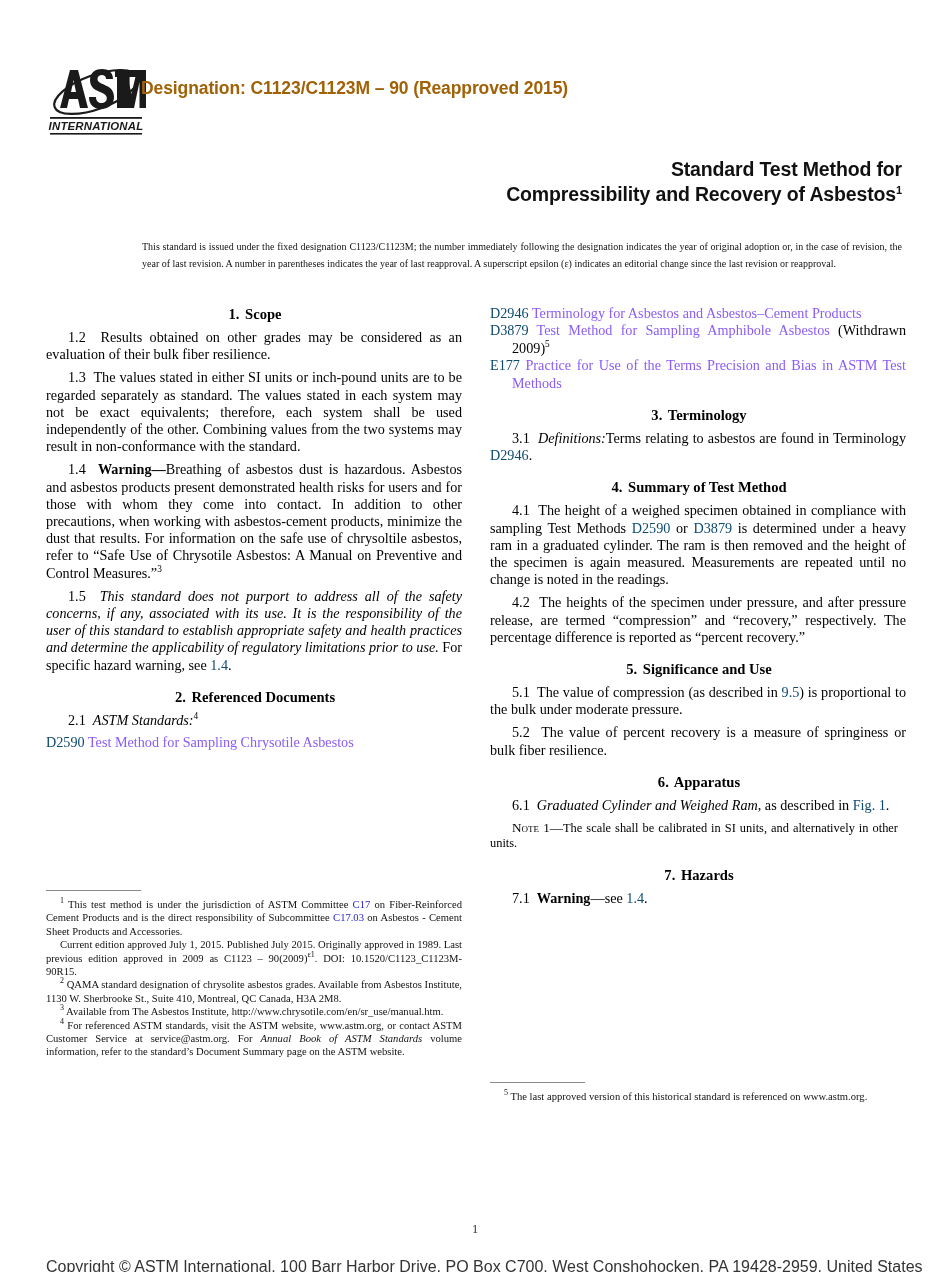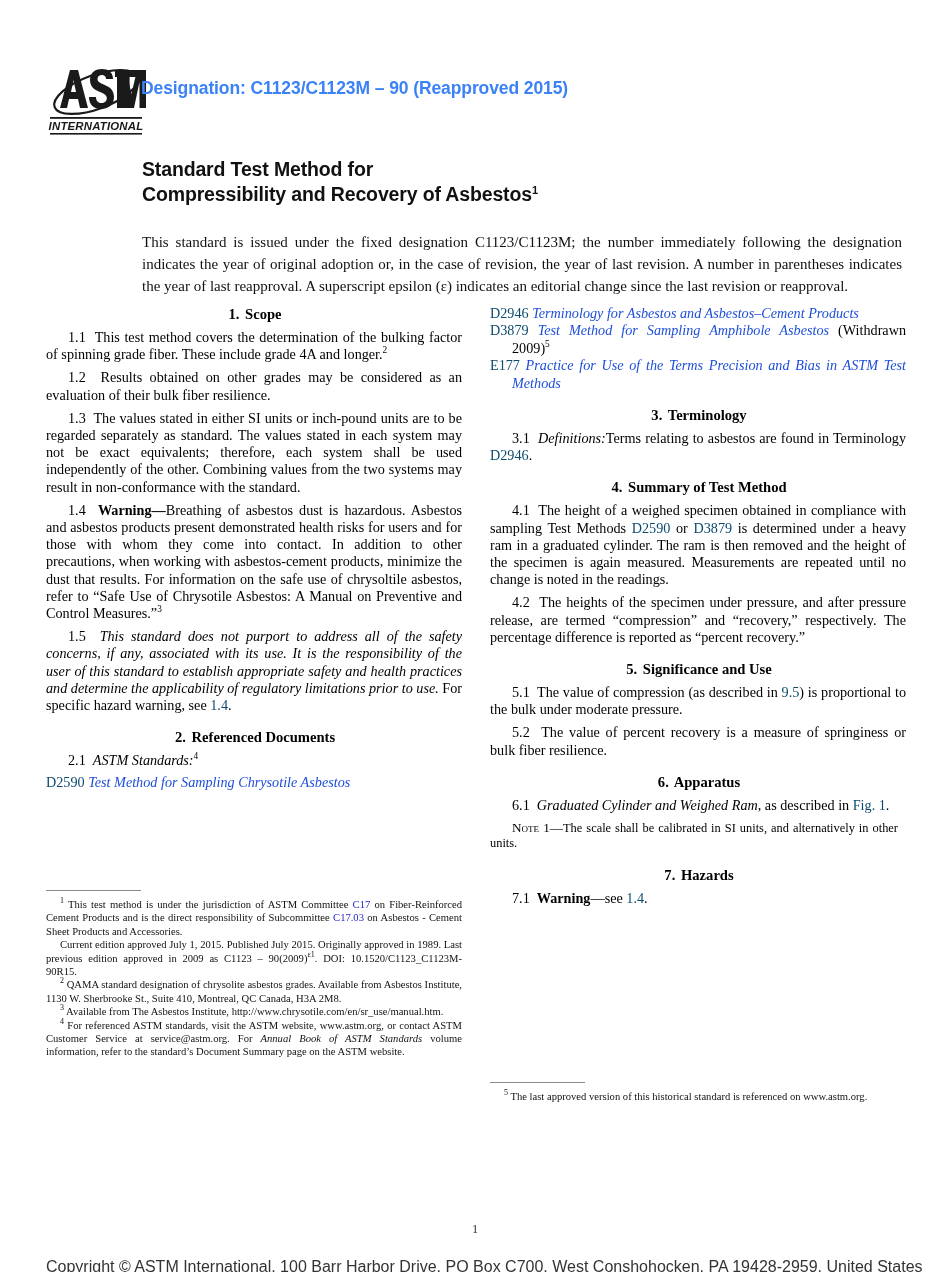--- a/index.html
+++ b/index.html
@@ -39,51 +39,52 @@
     height: 78px;
   }
   .designation {
     position: absolute;
     left: 95px;
     top: 18px;
     font-family: "Liberation Sans", sans-serif;
     font-weight: bold;
     font-size: 17.5px;
     letter-spacing: -0.1px;
-    color: #3b82f6;
+    color: #a16207;
   }
 
   
   .title-block {
     position: absolute;
     left: 142px;
     top: 157px;
     width: 760px;
   }
   .title-line {
     font-family: "Liberation Sans", sans-serif;
     font-weight: bold;
     font-size: 19.5px;
     line-height: 25px;
     color: #111111;
     letter-spacing: -0.15px;
+    text-align: right;
   }
   .title-line sup {
     font-size: 11px;
     vertical-align: super;
     line-height: 0;
   }
 
   .preamble {
     position: absolute;
     left: 142px;
-    top: 231px;
+    top: 238px;
     width: 760px;
-    font-size: 15px;
-    line-height: 22px;
+    font-size: 10px;
+    line-height: 17px;
     text-align: justify;
     color: #111;
   }
 
   
   .col {
     position: absolute;
     top: 305px;
     width: 416px;
     font-size: 14.2px;
@@ -128,23 +129,22 @@
     font-size: 9.3px;
     vertical-align: super;
     line-height: 0;
   }
 
   a.ref, .ref {
     color: #0c4a6e;
     text-decoration: none;
   }
   .reftitle {
-    color: #1d4ed8;
+    color: #8b5cf6;
     text-decoration: none;
-    font-style: italic;
   }
   .reflink-blue {
     color: #2626cc;
     text-decoration: none;
   }
 
   
   .ref-entry {
     margin: 0;
     padding-left: 22px;
@@ -243,21 +243,20 @@
 
   <div class="preamble">This standard is issued under the fixed designation C1123/C1123M; the number immediately following the designation indicates the year of original adoption or, in the case of revision, the year of last revision. A number in parentheses indicates the year of last reapproval. A superscript epsilon (ε) indicates an editorial change since the last revision or reapproval.</div>
 
   <div class="col col-left">
 
     <h2 class="sec">
       <span class="num">1.</span>
       <span>Scope</span>
     </h2>
 
-    <p class="para"><span>1.1</span>&nbsp; <span>This test method covers the determination of the bulking factor of spinning grade fiber. These include grade 4A and longer.</span><sup class="fn">2</sup></p>
 
     <p class="para"><span>1.2</span>&nbsp; <span>Results obtained on other grades may be considered as an evaluation of their bulk fiber resilience.</span></p>
 
     <p class="para"><span>1.3</span>&nbsp; <span>The values stated in either SI units or inch-pound units are to be regarded separately as standard. The values stated in each system may not be exact equivalents; therefore, each system shall be used independently of the other. Combining values from the two systems may result in non-conformance with the standard.</span></p>
 
     <p class="para"><span>1.4</span>&nbsp; <span class="bold">Warning—</span><span>Breathing of asbestos dust is hazardous. Asbestos and asbestos products present demonstrated health risks for users and for those with whom they come into contact. In addition to other precautions, when working with asbestos-cement products, minimize the dust that results. For information on the safe use of chrysoltile asbestos, refer to “Safe Use of Chrysotile Asbestos: A Manual on Preventive and Control Measures.”</span><sup class="fn">3</sup></p>
 
     <p class="para"><span>1.5</span>&nbsp; <span class="ital">This standard does not purport to address all of the safety concerns, if any, associated with its use. It is the responsibility of the user of this standard to establish appropriate safety and health practices and determine the applicability of regulatory limitations prior to use.</span><span> For specific hazard warning, see </span><a class="ref" href="#">1.4</a><span>.</span></p>
 
     <h2 class="sec">

